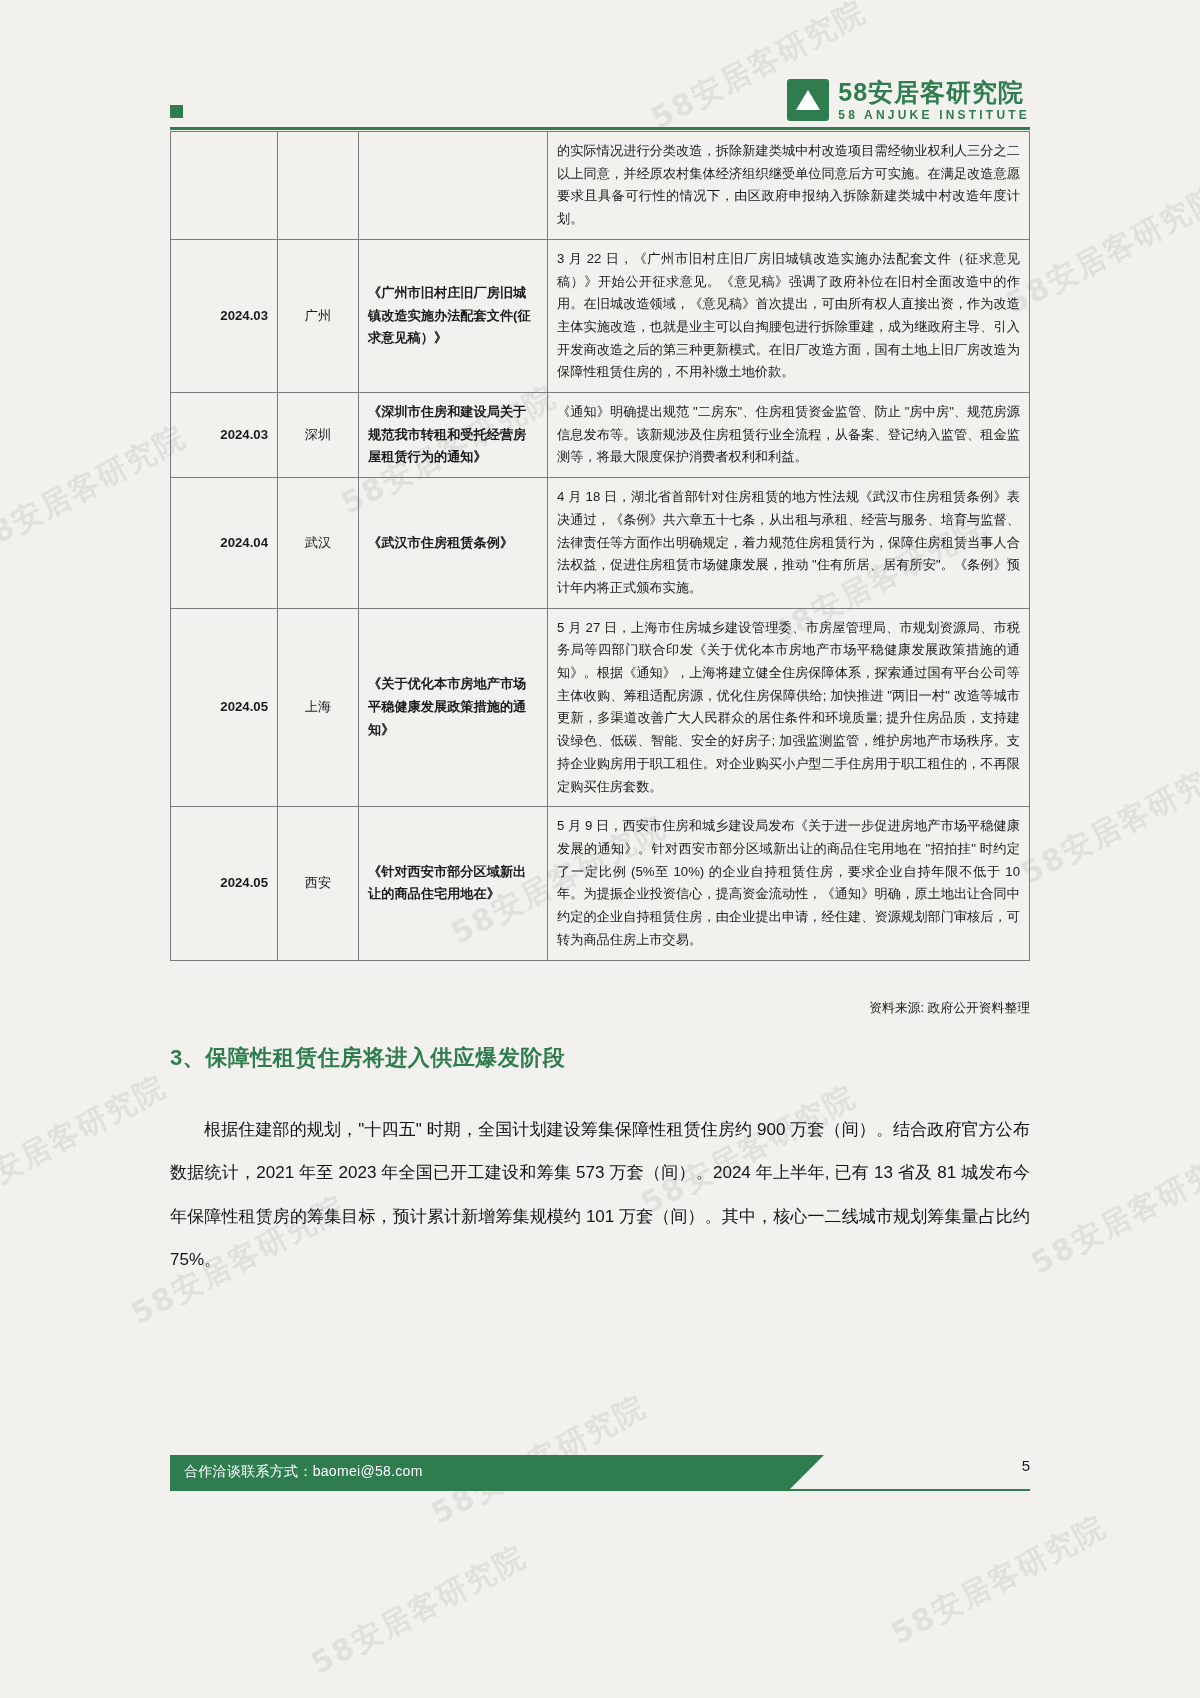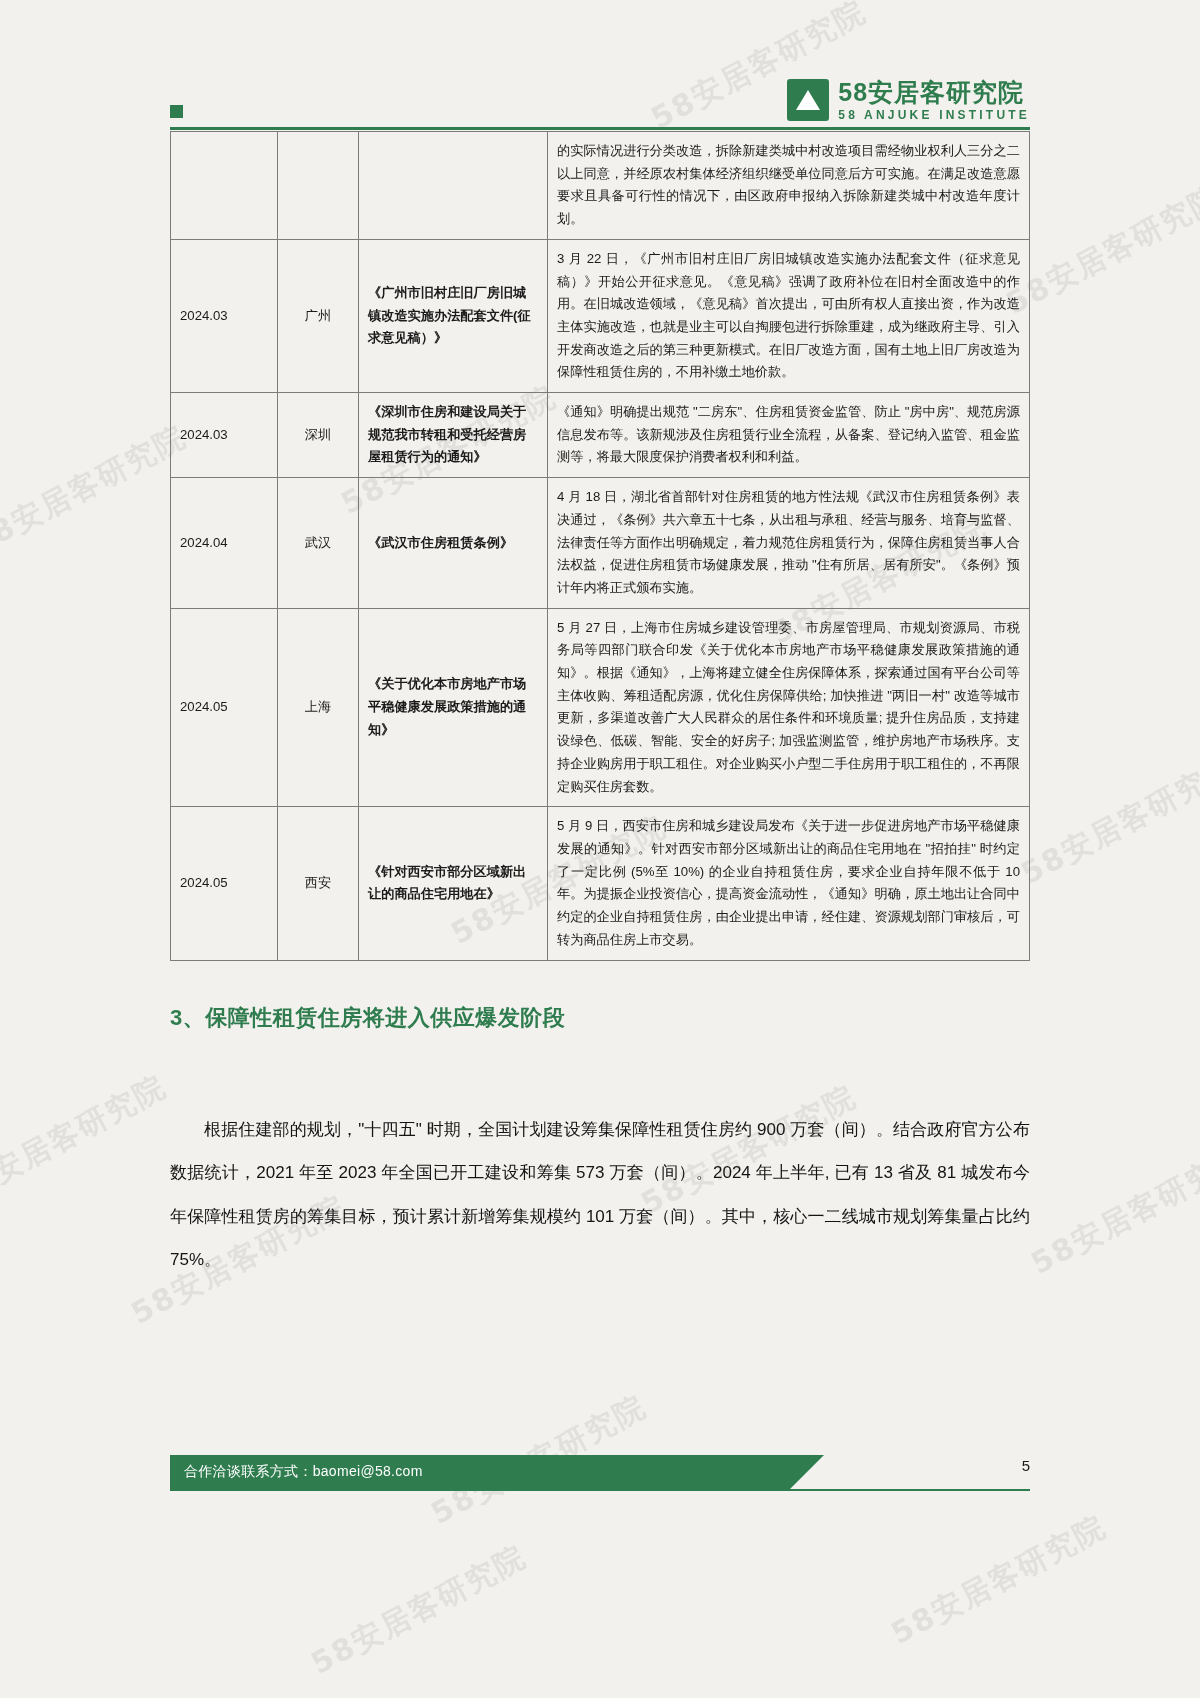--- a/index.html
+++ b/index.html
@@ -111,22 +111,22 @@
   .tbl td {
     border: 1px solid #7b7b7b;
     vertical-align: middle;
     padding: 8px 9px;
     font-size: 13.2px;
     color: #1b1b1b;
     line-height: 1.72;
   }
   .c-date {
     width: 88px;
-    text-align: left;
-    font-weight: normal;
+    text-align: right;
+    font-weight: bold;
     font-size: 13.5px;
   }
   .c-city {
     width: 62px;
     text-align: center;
     font-weight: normal;
     font-size: 13.5px;
   }
   .c-title {
     width: 170px;
@@ -146,21 +146,21 @@
     width: 860px;
     text-align: right;
     font-size: 12.8px;
     color: #1b1b1b;
   }
 
   
   .sec-head {
     position: absolute;
     left: 170px;
-    top: 1003px;
+    top: 1043px;
     font-size: 22px;
     font-weight: bold;
     color: #2f7d4f;
     letter-spacing: 0.5px;
   }
 
   
   .para {
     position: absolute;
     left: 170px;
@@ -290,20 +290,21 @@
       </tr>
       <tr>
         <td class="c-date">2024.05</td>
         <td class="c-city">西安</td>
         <td class="c-title">《针对西安市部分区域新出让的商品住宅用地在》</td>
         <td class="c-body">5 月 9 日，西安市住房和城乡建设局发布《关于进一步促进房地产市场平稳健康发展的通知》。针对西安市部分区域新出让的商品住宅用地在 "招拍挂" 时约定了一定比例 (5%至 10%) 的企业自持租赁住房，要求企业自持年限不低于 10 年。为提振企业投资信心，提高资金流动性，《通知》明确，原土地出让合同中约定的企业自持租赁住房，由企业提出申请，经住建、资源规划部门审核后，可转为商品住房上市交易。</td>
       </tr>
     </tbody>
   </table>
 
+  <div class="src">资料来源: 政府公开资料整理</div>
 
   <div class="sec-head">3、保障性租赁住房将进入供应爆发阶段</div>
 
   <div class="para">根据住建部的规划，"十四五" 时期，全国计划建设筹集保障性租赁住房约 900 万套（间）。结合政府官方公布数据统计，2021 年至 2023 年全国已开工建设和筹集 573 万套（间）。2024 年上半年, 已有 13 省及 81 城发布今年保障性租赁房的筹集目标，预计累计新增筹集规模约 101 万套（间）。其中，核心一二线城市规划筹集量占比约 75%。</div>
 
   <div class="footer">
     <div class="footer-band"></div>
     <div class="footer-text">合作洽谈联系方式：baomei@58.com</div>
     <div class="page-num">5</div>
     <div class="footer-rule"></div>

